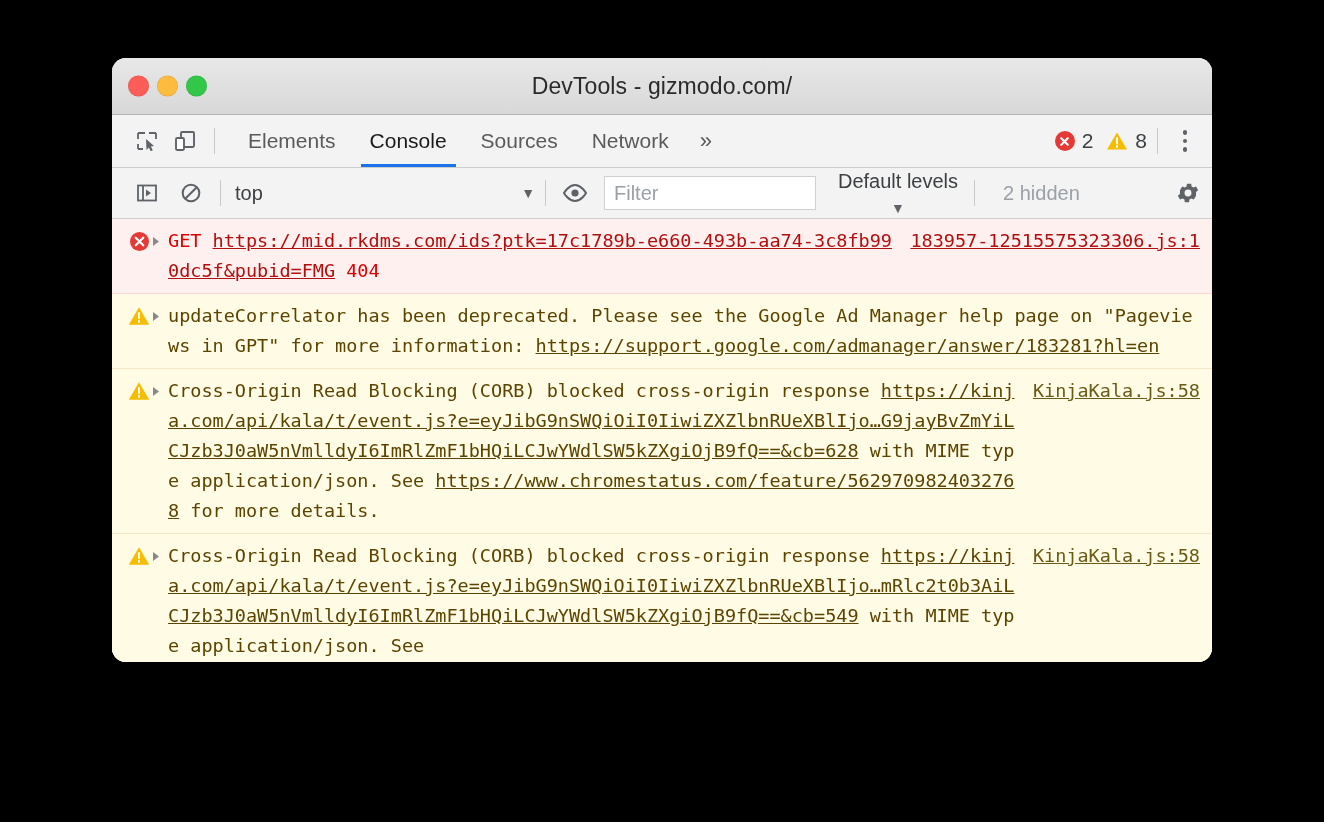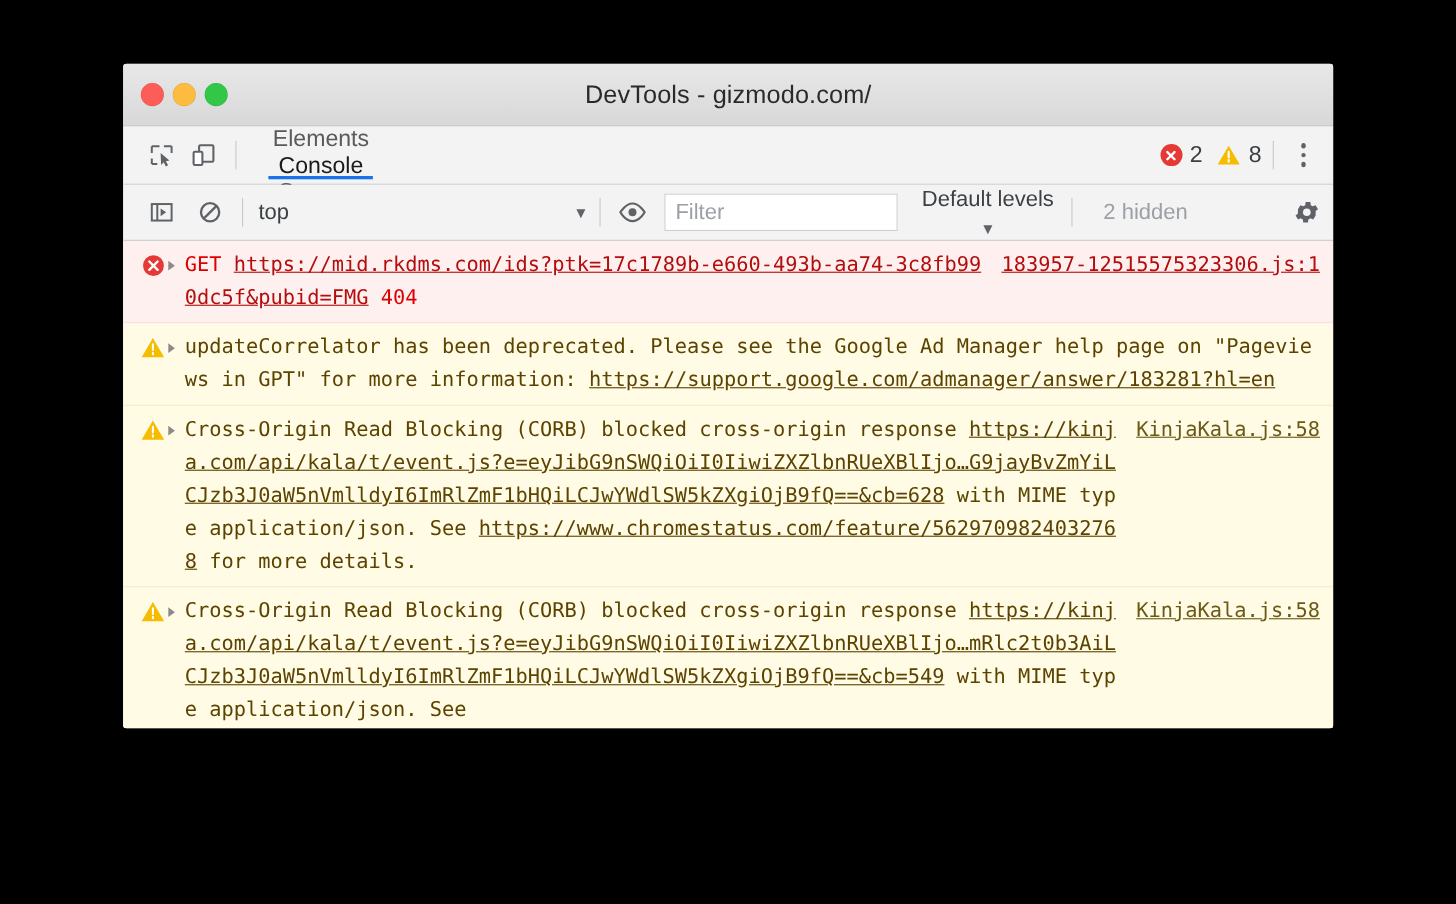--- a/index.html
+++ b/index.html
@@ -20,21 +20,21 @@
   }
 
   
   .window {
     position: absolute;
     left: 112px;
     top: 58px;
     width: 1100px;
     height: 604px;
     background: #ffffff;
-    border-radius: 3px;
+    border-radius: 14px;
     overflow: hidden;
     box-shadow: 0 0 0 0.5px rgba(0,0,0,0.35);
   }
 
   
   .titlebar {
     position: relative;
     height: 56px;
     background: linear-gradient(to bottom, #e8e8e8 0%, #d8d8d8 100%);
     border-bottom: 1px solid #b4b4b4;
@@ -88,24 +88,22 @@
     cursor: default;
   }
   .vsep {
     width: 1px;
     height: 26px;
     background: #c9c9c9;
     margin: 0 10px;
   }
   .tabs {
     display: flex;
-    align-items: center;
     height: 100%;
     margin-left: 6px;
-    flex-direction: column;
   }
   .tab {
     position: relative;
     height: 100%;
     display: flex;
     align-items: center;
     padding: 0 17px;
     font-size: 21px;
     color: #5a5a5a;
     white-space: nowrap;

